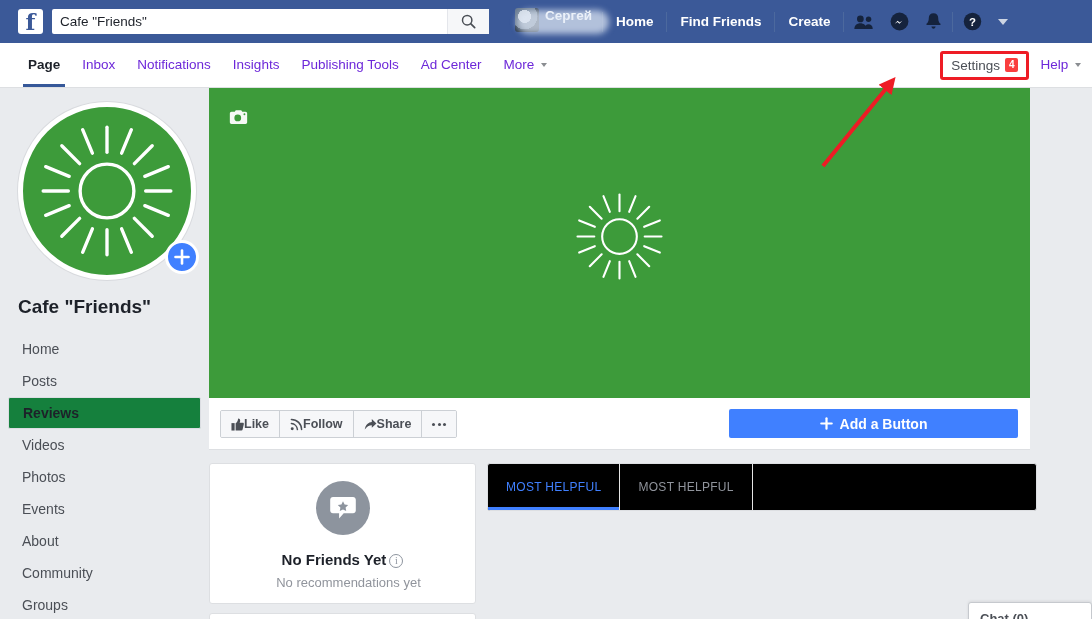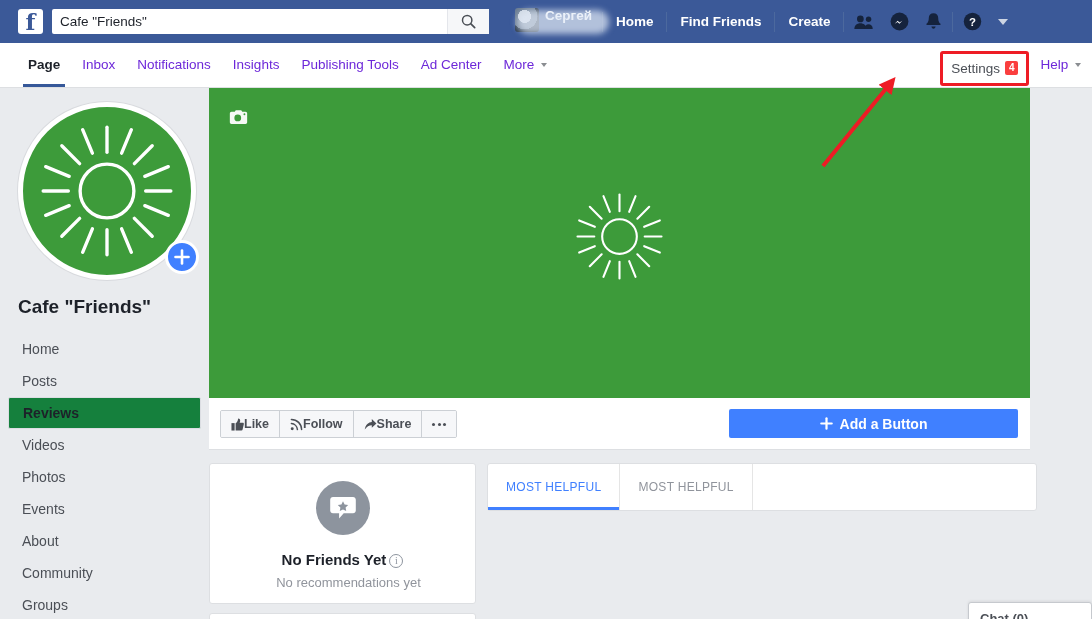--- a/index.html
+++ b/index.html
@@ -140,21 +140,21 @@
     border-top: 4px solid #8a8d91;
     vertical-align: 2px;
   }
   .tabbar-right { margin-left: auto; display: flex; align-items: flex-start; }
   .settings-box {
     position: relative;
     margin-top: 8px;
     border: 3px solid #ee1c25;
     border-radius: 3px;
     padding: 2px 8px 3px 8px;
-    height: 35px;
+    height: 29px;
     display: flex; align-items: center;
     cursor: pointer;
   }
   .settings-label { font-size: 13.5px; color: #4b4f56; }
   .settings-badge {
     margin-left: 5px;
     background: #fa3e3e;
     color: #fff;
     font-size: 10px;
     font-weight: bold;
@@ -326,21 +326,21 @@
   }
   .rating-sub {
     position: absolute; top: 111px; left: 0; right: 0;
     text-align: center;
     font-size: 13px; color: #90949c; margin-left: 12px;
   }
   #reviews-panel {
     position: absolute;
     left: 487px; top: 463px;
     width: 550px; height: 48px;
-    background: #ffffff;
+    background: #000000;
     border: 1px solid #dddfe2;
     border-radius: 3px;
   }
   .sorttabs { display: flex; height: 100%; align-items: stretch; }
   .sorttab {
     position: relative;
     display: flex; align-items: center;
     padding: 0 18px;
     font-size: 12px;
     letter-spacing: 0.3px;

